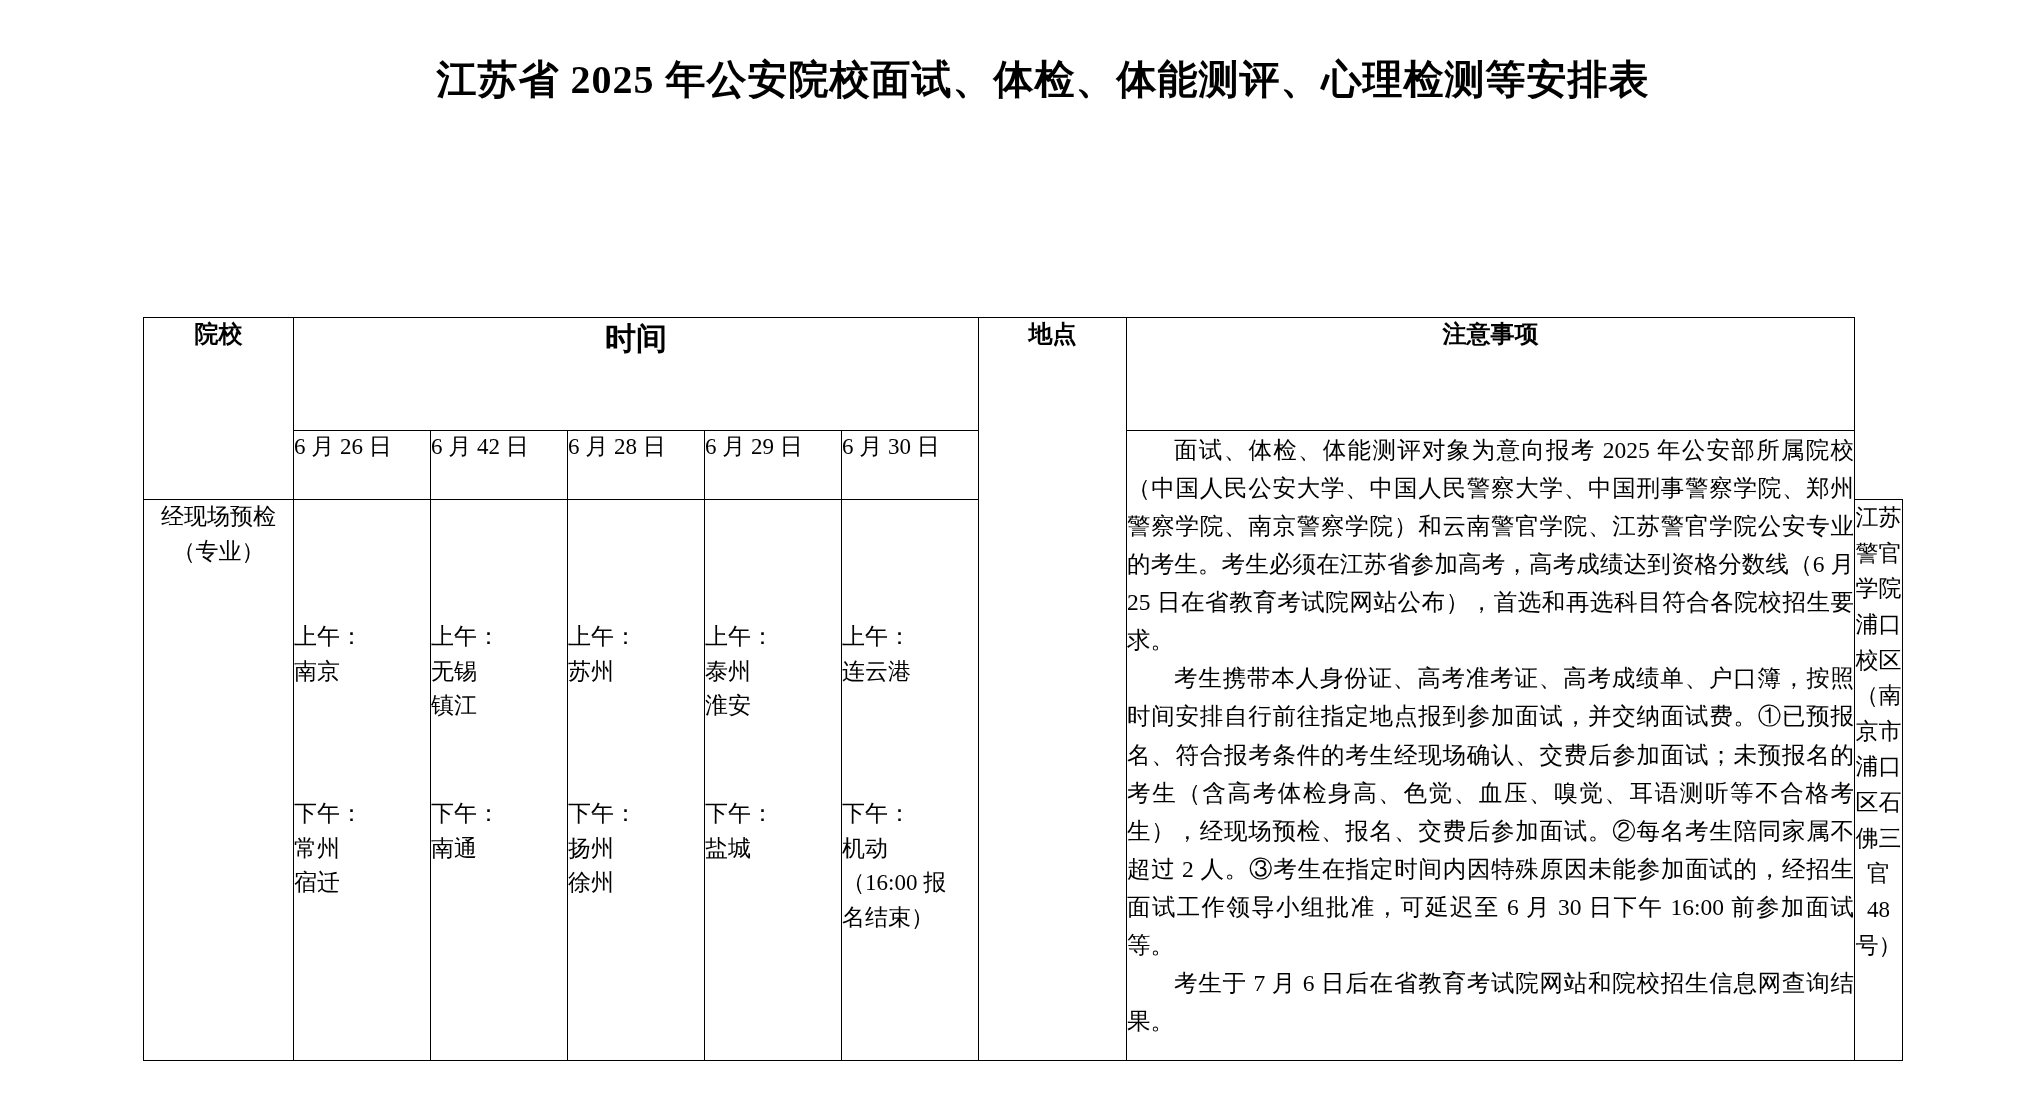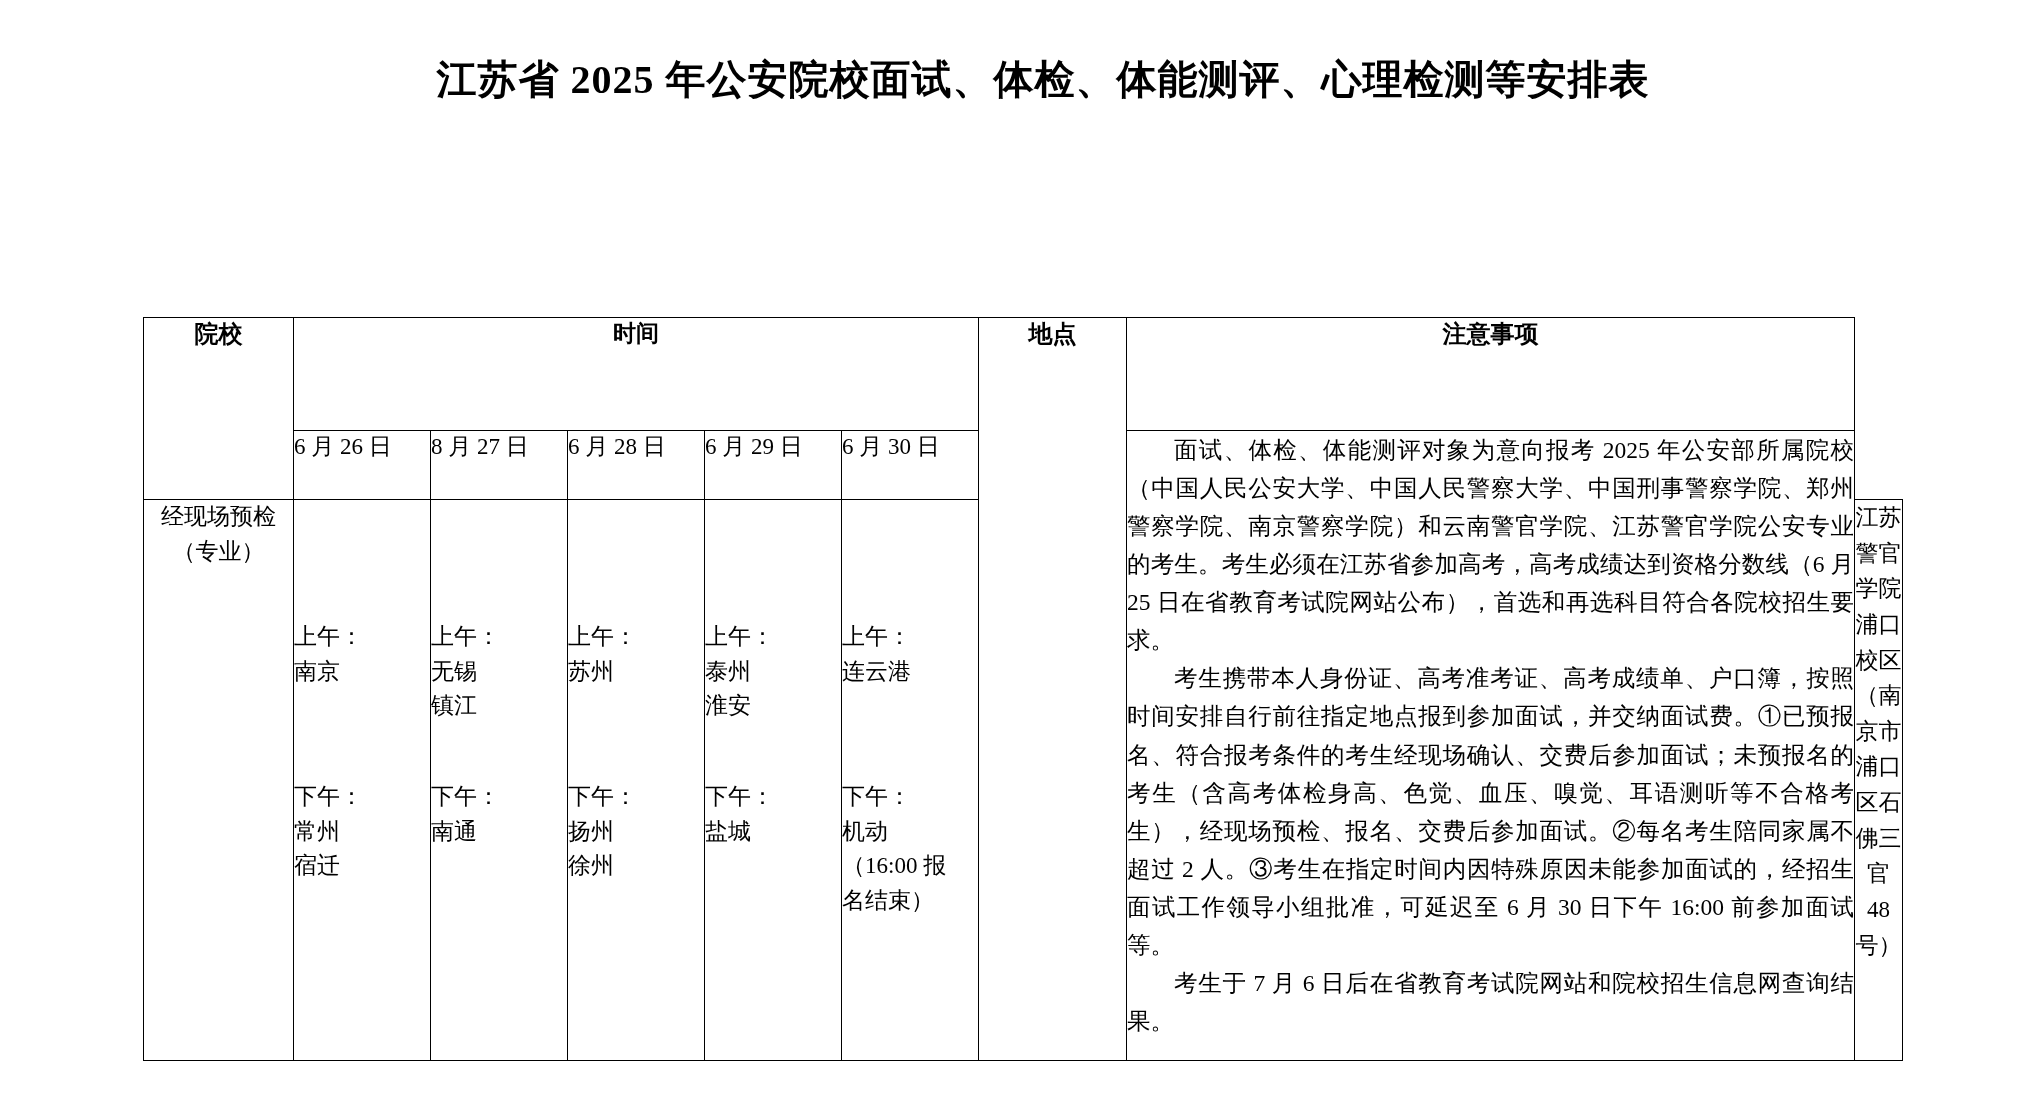--- a/index.html
+++ b/index.html
@@ -48,21 +48,21 @@
   }
   .hdr {
     text-align: center;
     vertical-align: middle;
     font-size: 24px;
     font-weight: bold;
     height: 112px;
     font-family: "Liberation Serif", "DejaVu Serif", serif;
   }
   .hdr-big {
-    font-size: 23px;
+    font-size: 31px;
   }
   .date-cell {
     text-align: left;
     vertical-align: middle;
     font-size: 23px;
     height: 68px;
     padding-left: 12px;
     font-family: "Liberation Serif", "DejaVu Serif", serif;
     margin-left: 34px;
   }
@@ -84,21 +84,21 @@
     height: 560px;
   }
   .slot-am {
     position: absolute;
     top: 120px;
     left: 0;
     right: 0;
   }
   .slot-pm {
     position: absolute;
-    top: 280px;
+    top: 297px;
     left: 0;
     right: 0;
   }
   .place-cell {
     font-size: 23px;
     line-height: 1.55;
     padding: 0 10px;
     vertical-align: middle;
     text-align: center;
     font-family: "Liberation Serif", "DejaVu Serif", serif;
@@ -143,21 +143,21 @@
       <tbody>
         <tr>
           <td class="hdr" rowspan="2">院校</td>
           <td class="hdr hdr-big" colspan="5">时间</td>
           <td class="hdr" rowspan="3">地点</td>
           <td class="hdr" rowspan="1">注意事项</td>
         </tr>
 
         <tr>
           <td class="date-cell">6 月 26 日</td>
-          <td class="date-cell">8 月 27 日</td>
+          <td class="date-cell">6 月 42 日</td>
           <td class="date-cell">6 月 28 日</td>
           <td class="date-cell">6 月 29 日</td>
           <td class="date-cell">6 月 30 日</td>
           <td class="notes-cell" rowspan="2">
             <p>面试、体检、体能测评对象为意向报考 2025 年公安部所属院校（中国人民公安大学、中国人民警察大学、中国刑事警察学院、郑州警察学院、南京警察学院）和云南警官学院、江苏警官学院公安专业的考生。考生必须在江苏省参加高考，高考成绩达到资格分数线（6 月 25 日在省教育考试院网站公布），首选和再选科目符合各院校招生要求。</p>
             <p>考生携带本人身份证、高考准考证、高考成绩单、户口簿，按照时间安排自行前往指定地点报到参加面试，并交纳面试费。①已预报名、符合报考条件的考生经现场确认、交费后参加面试；未预报名的考生（含高考体检身高、色觉、血压、嗅觉、耳语测听等不合格考生），经现场预检、报名、交费后参加面试。②每名考生陪同家属不超过 2 人。③考生在指定时间内因特殊原因未能参加面试的，经招生面试工作领导小组批准，可延迟至 6 月 30 日下午 16:00 前参加面试等。</p>
             <p>考生于 7 月 6 日后在省教育考试院网站和院校招生信息网查询结果。</p>
           </td>
         </tr>
 

